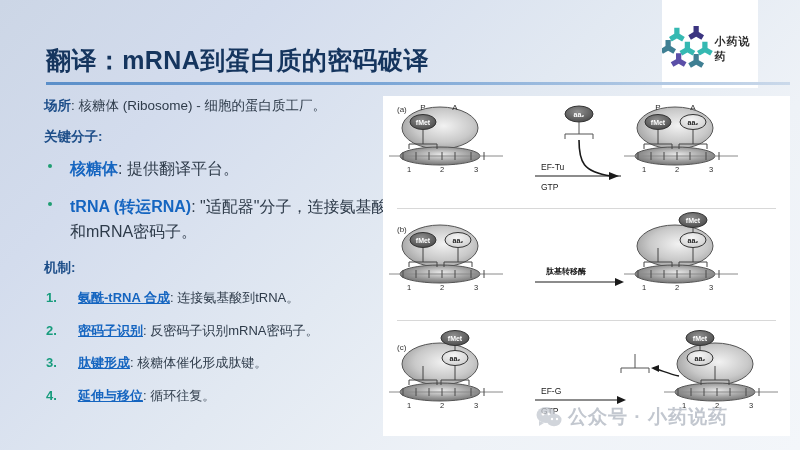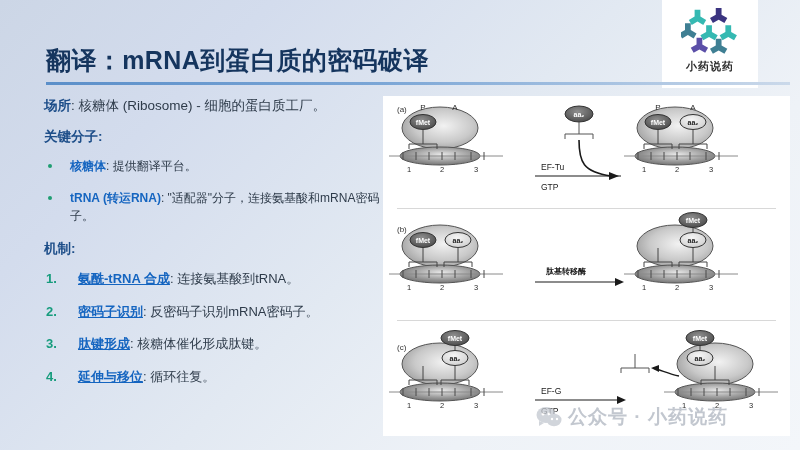--- a/index.html
+++ b/index.html
@@ -6,21 +6,21 @@
   html,body { width:800px; height:450px; overflow:hidden; }
   body {
     font-family:"Liberation Sans","DejaVu Sans",sans-serif;
     background:linear-gradient(135deg,#ccd6e6 0%,#d3dced 22%,#e2e9f2 50%,#eef2f7 72%,#f3f6fa 100%);
     position:relative;
   }
 
   
   #logo-card{
     position:absolute; left:662px; top:0; width:96px; height:88px;
-    background:#ffffff; display:flex; flex-direction:column;
+    background:#ffffff; display:flex; flex-direction:row;
     align-items:center; justify-content:flex-start; padding-top:6px;
   }
   #logo-mark{ width:58px; height:50px; }
   #logo-text{
     font-size:11px; letter-spacing:1px; color:#2b2b2b;
     font-family:"DejaVu Sans",sans-serif; margin-top:3px; font-weight:bold;
   }
 
   
   #title-wrap{ position:absolute; left:46px; top:44px; width:500px; }
@@ -35,21 +35,21 @@
 
   
   #content{ position:absolute; left:44px; top:96px; width:348px; }
   .line{ display:block; margin-bottom:12px; line-height:1.45; }
   .lbl-b{ color:#1d4e89; font-weight:bold; }
   .txt{ color:#2e3b4a; }
   .sec-head{ font-size:13.5px; margin-bottom:11px; }
 
   .blist{ list-style:none; margin:0 0 2px 0; }
   .bitem{ position:relative; padding-left:26px; margin-bottom:13px;
-          font-size:12px; line-height:1.55; color:#2e3b4a; }
+          font-size:16px; line-height:1.55; color:#2e3b4a; }
   .bitem .dot{
     position:absolute; left:4px; top:7px; width:4px; height:4px;
     border-radius:50%; background:#1f9d72;
   }
   .bitem .key{ color:#1565c0; font-weight:bold; }
 
   .nlist{ list-style:none; margin:0; }
   .nitem{ position:relative; padding-left:34px; margin-bottom:13px;
           font-size:13px; line-height:1.5; color:#2e3b4a; }
   .nitem .num{

